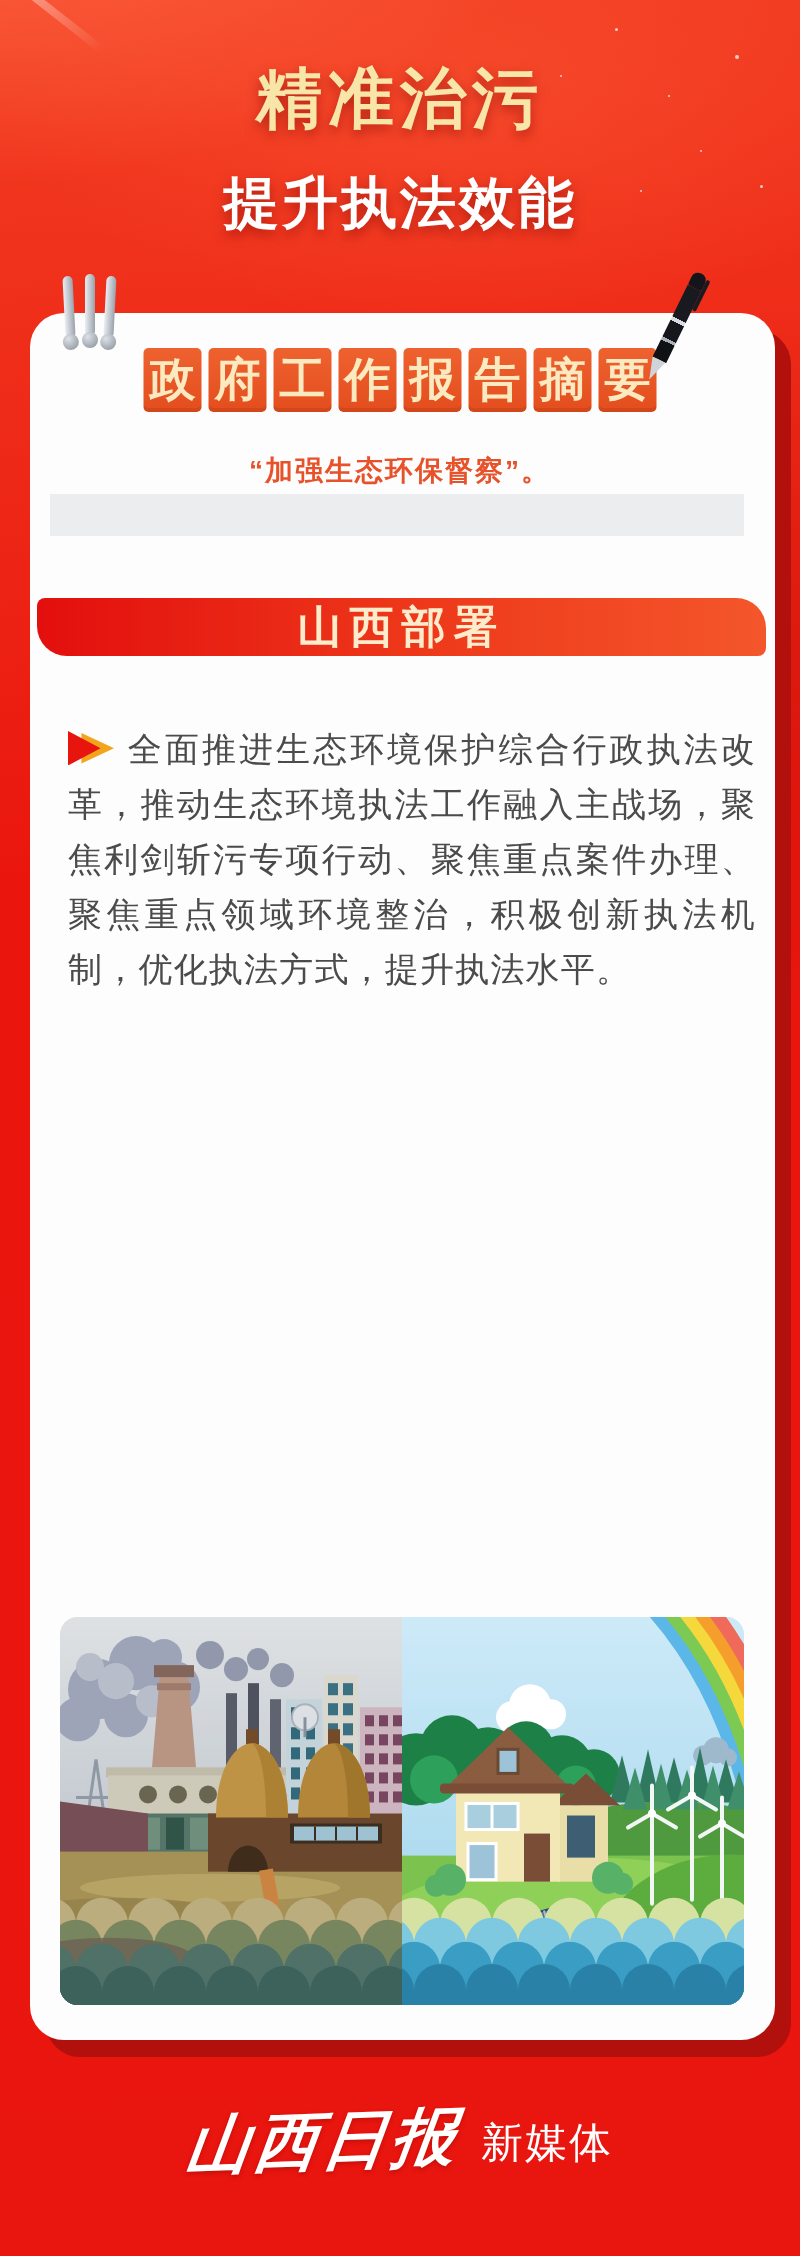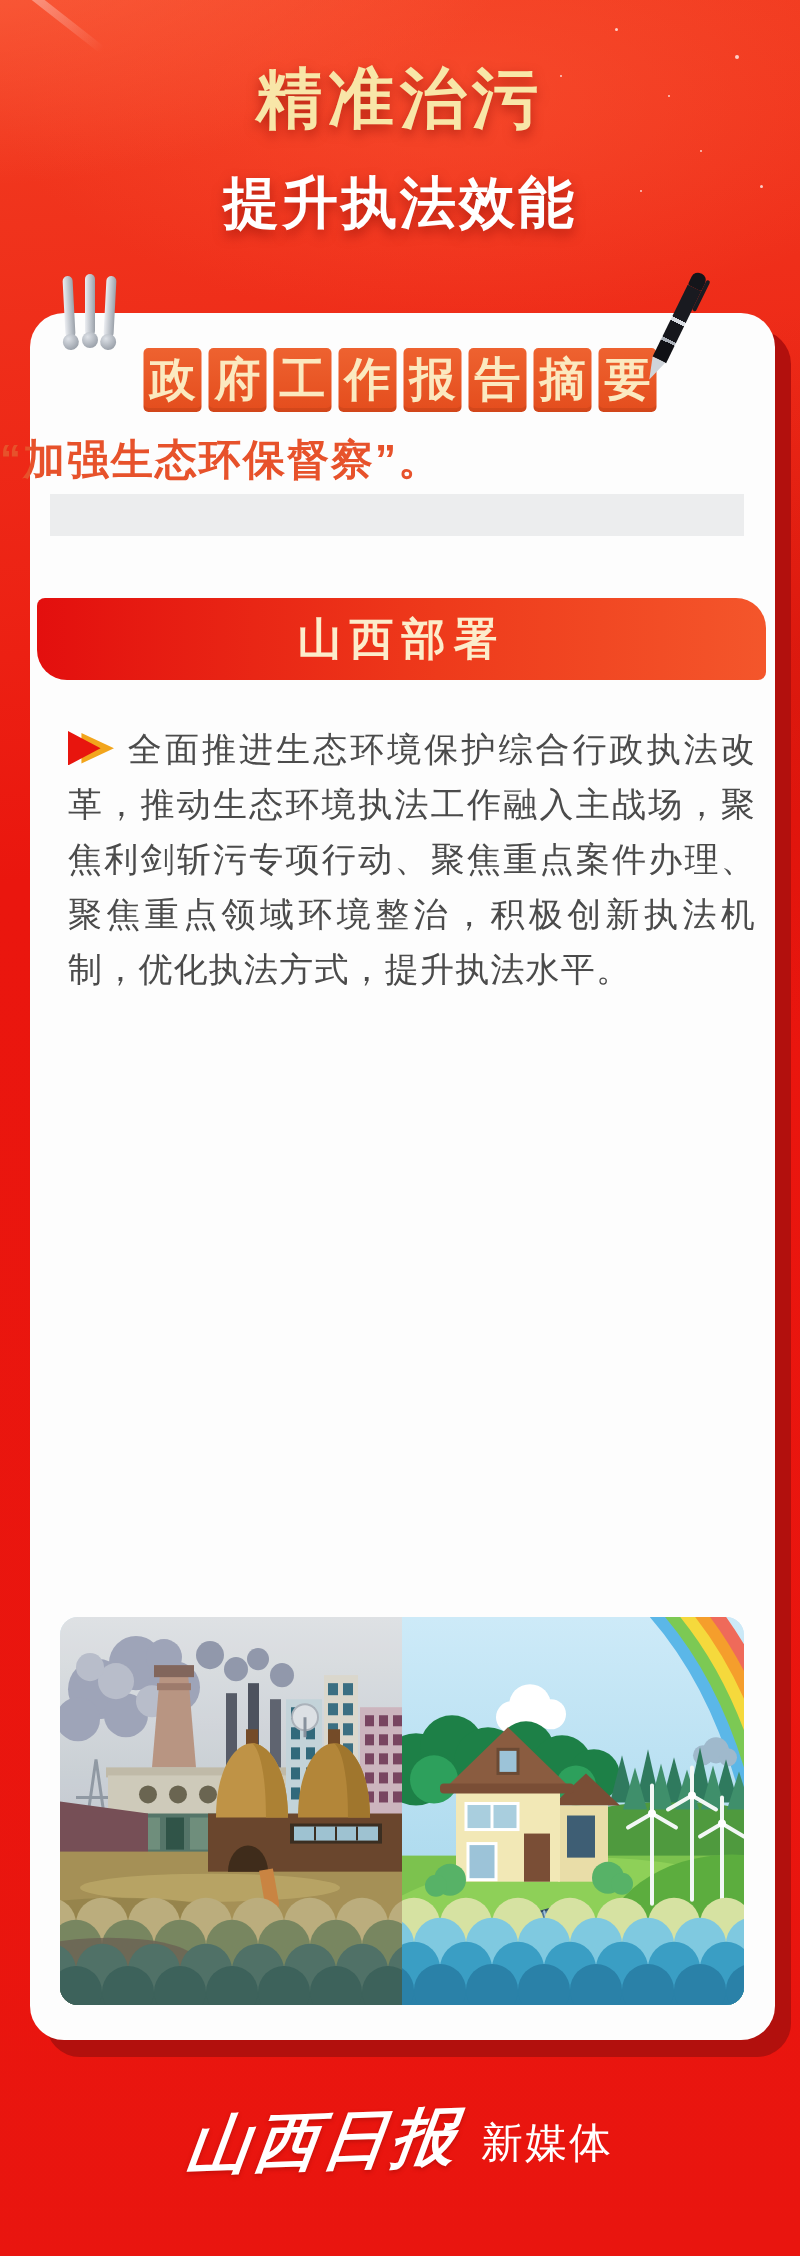--- a/index.html
+++ b/index.html
@@ -51,25 +51,25 @@
 
   
   .tiles{ position:absolute; top:348px; left:50%; transform:translateX(-50%);
     display:flex; gap:7px; z-index:4; }
   .tile{ width:58px; height:64px; border-radius:5px; display:flex; align-items:center; justify-content:center;
     background:linear-gradient(180deg,#ee6230,#e44d1d); box-shadow:inset 0 -4px 0 rgba(0,0,0,.08);
     color:#fbe9c0; font-size:46px; font-weight:bold; }
 
   
   .quote-bar{ position:absolute; left:50px; top:494px; width:694px; height:42px; background:#ecedee; z-index:1; }
-  .quote{ position:absolute; top:432px; width:100%; z-index:2;
-    font-size:42px; font-weight:bold; letter-spacing:2px; color:#e7522b; }
-
-  
-  .banner{ position:absolute; left:37px; top:598px; width:729px; height:82px;
+  .quote{ position:absolute; top:452px; width:100%; text-align:center; z-index:2;
+    font-size:28px; font-weight:bold; letter-spacing:2px; color:#e7522b; }
+
+  
+  .banner{ position:absolute; left:37px; top:598px; width:729px; height:58px;
     border-radius:8px 30px 8px 30px;
     background:linear-gradient(90deg,#e30f0e,#ee3a1b 55%,#f4562b);
     display:flex; align-items:center; justify-content:center;
     color:#fceccb; font-size:44px; font-weight:bold; letter-spacing:8px; z-index:2; }
 
   
   .content{ position:absolute; left:68px; top:722px; width:688px; z-index:2; }
   .content p{ font-size:34px; line-height:55px; letter-spacing:1.2px; color:#4b4b4b;
     text-align:justify; margin:0 0 19px 0; }
   .bullet{ display:inline-block; width:46px; height:34px; margin-right:12px; vertical-align:-4px; }

